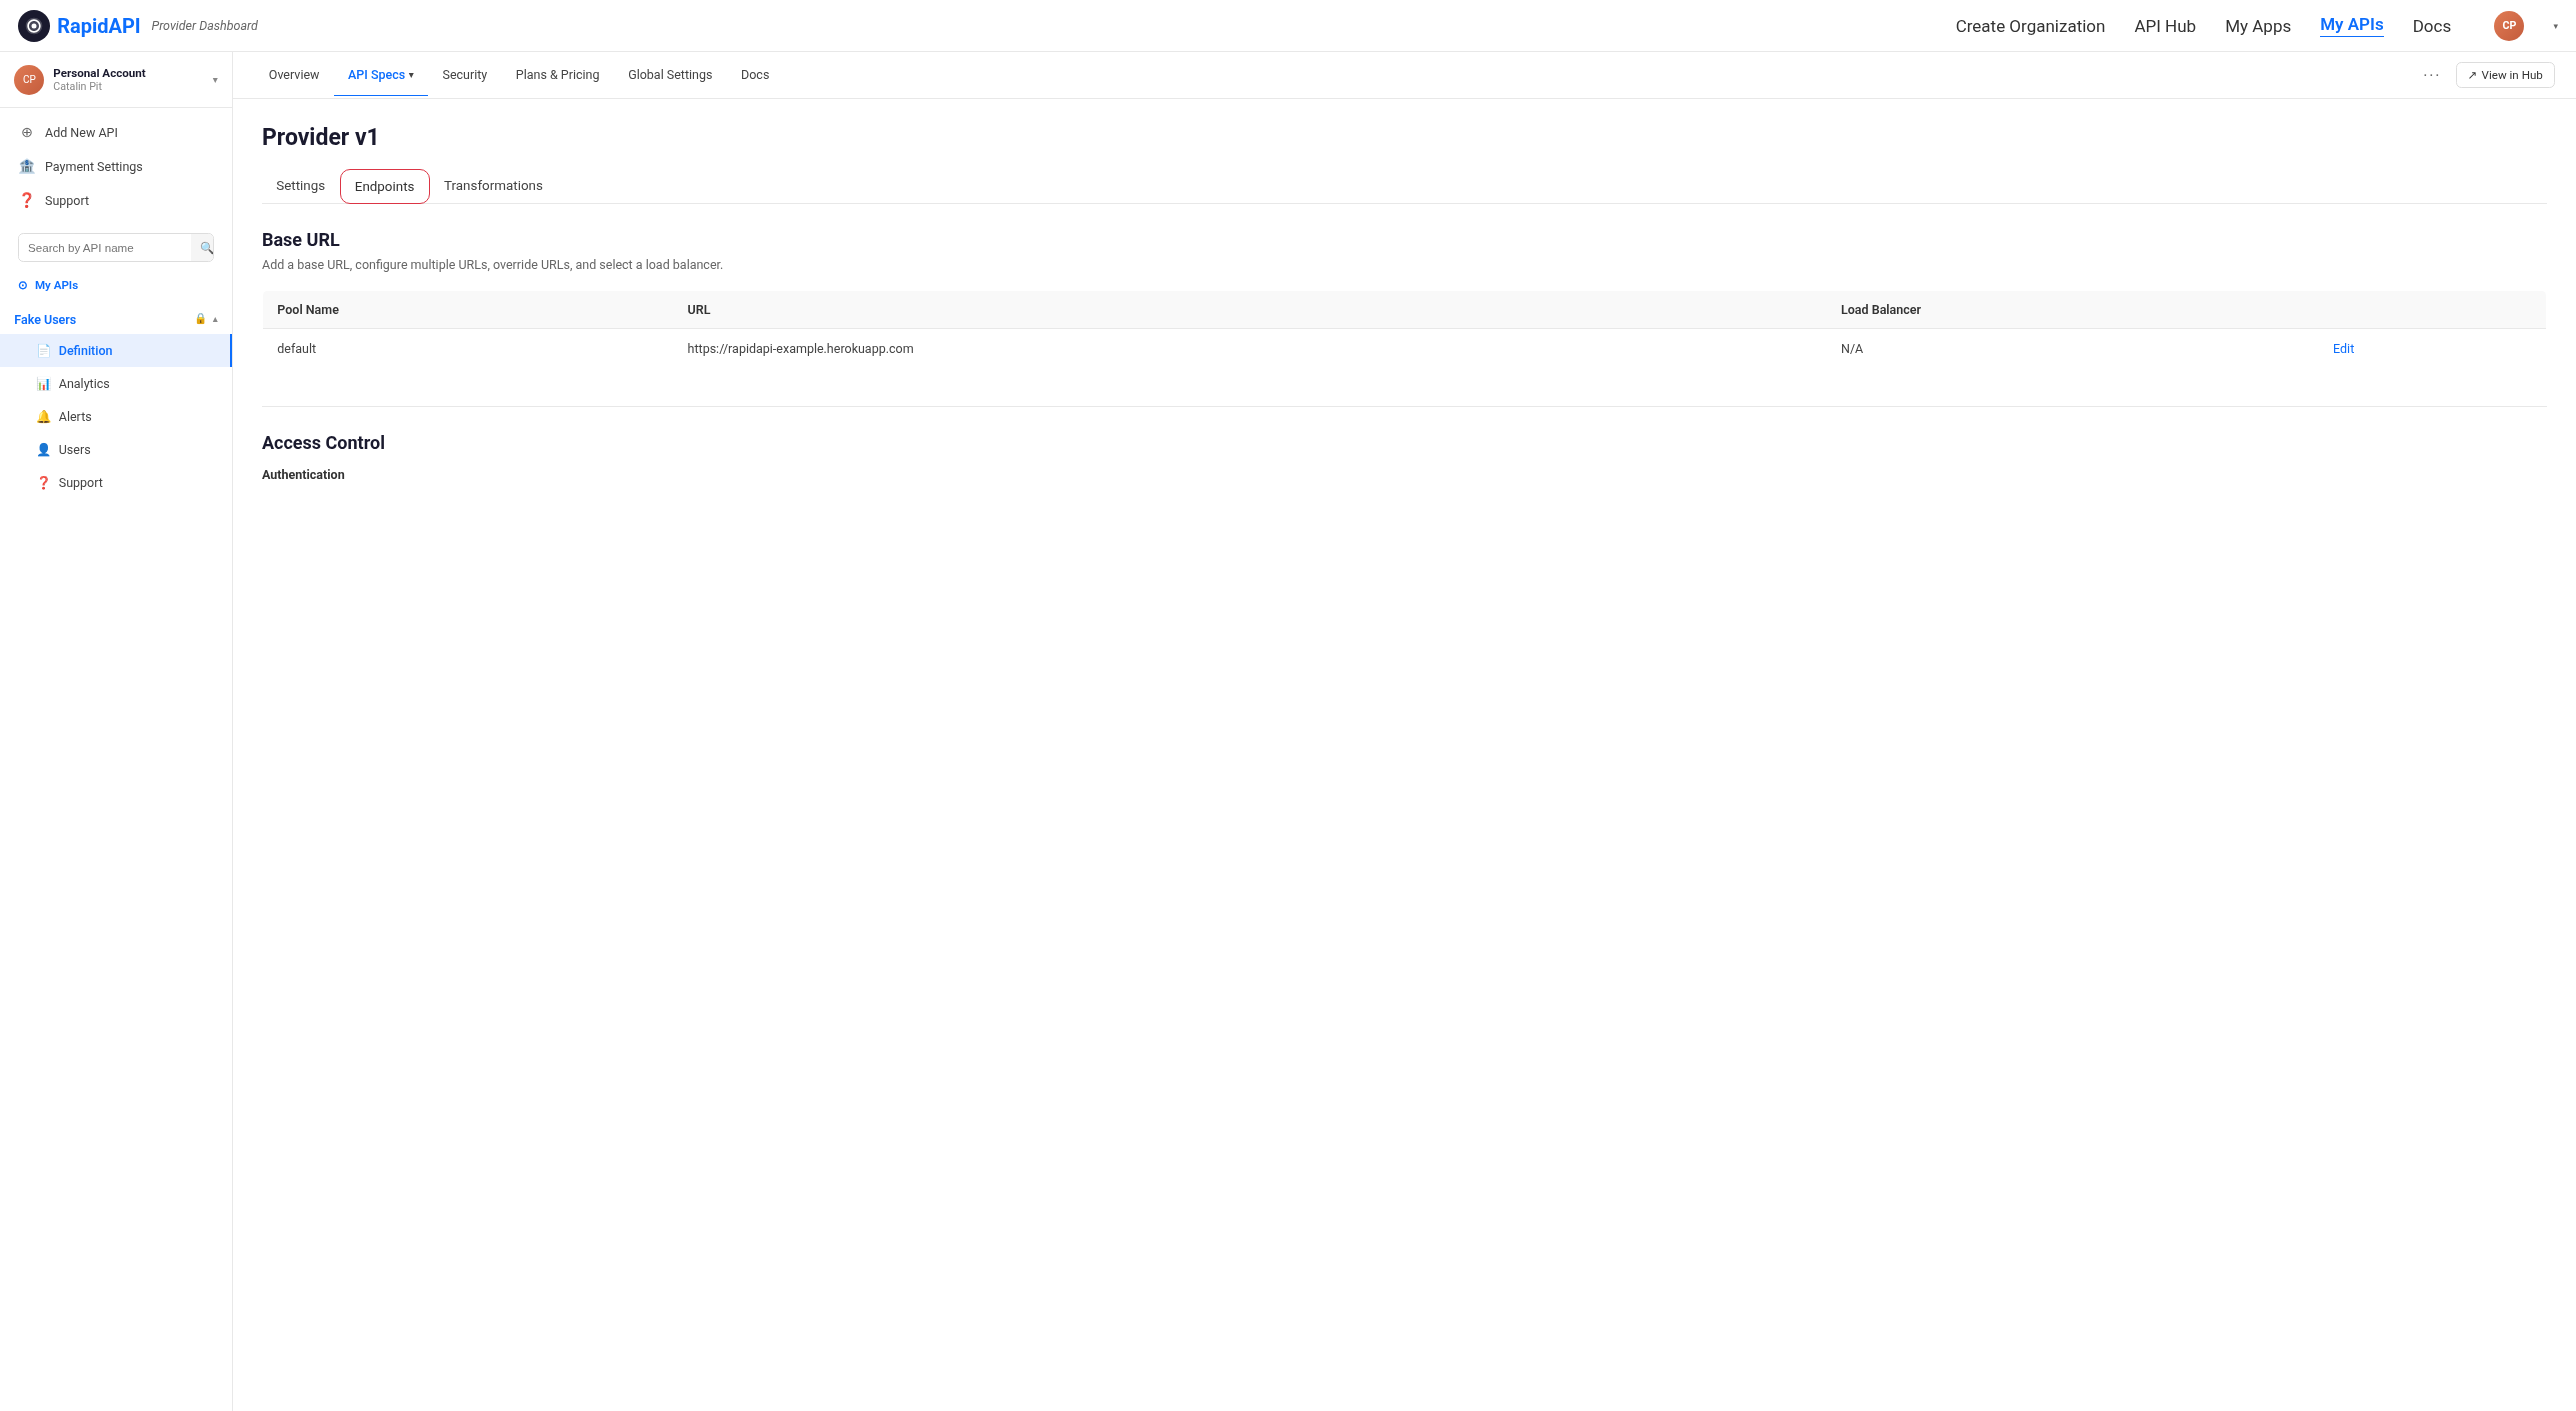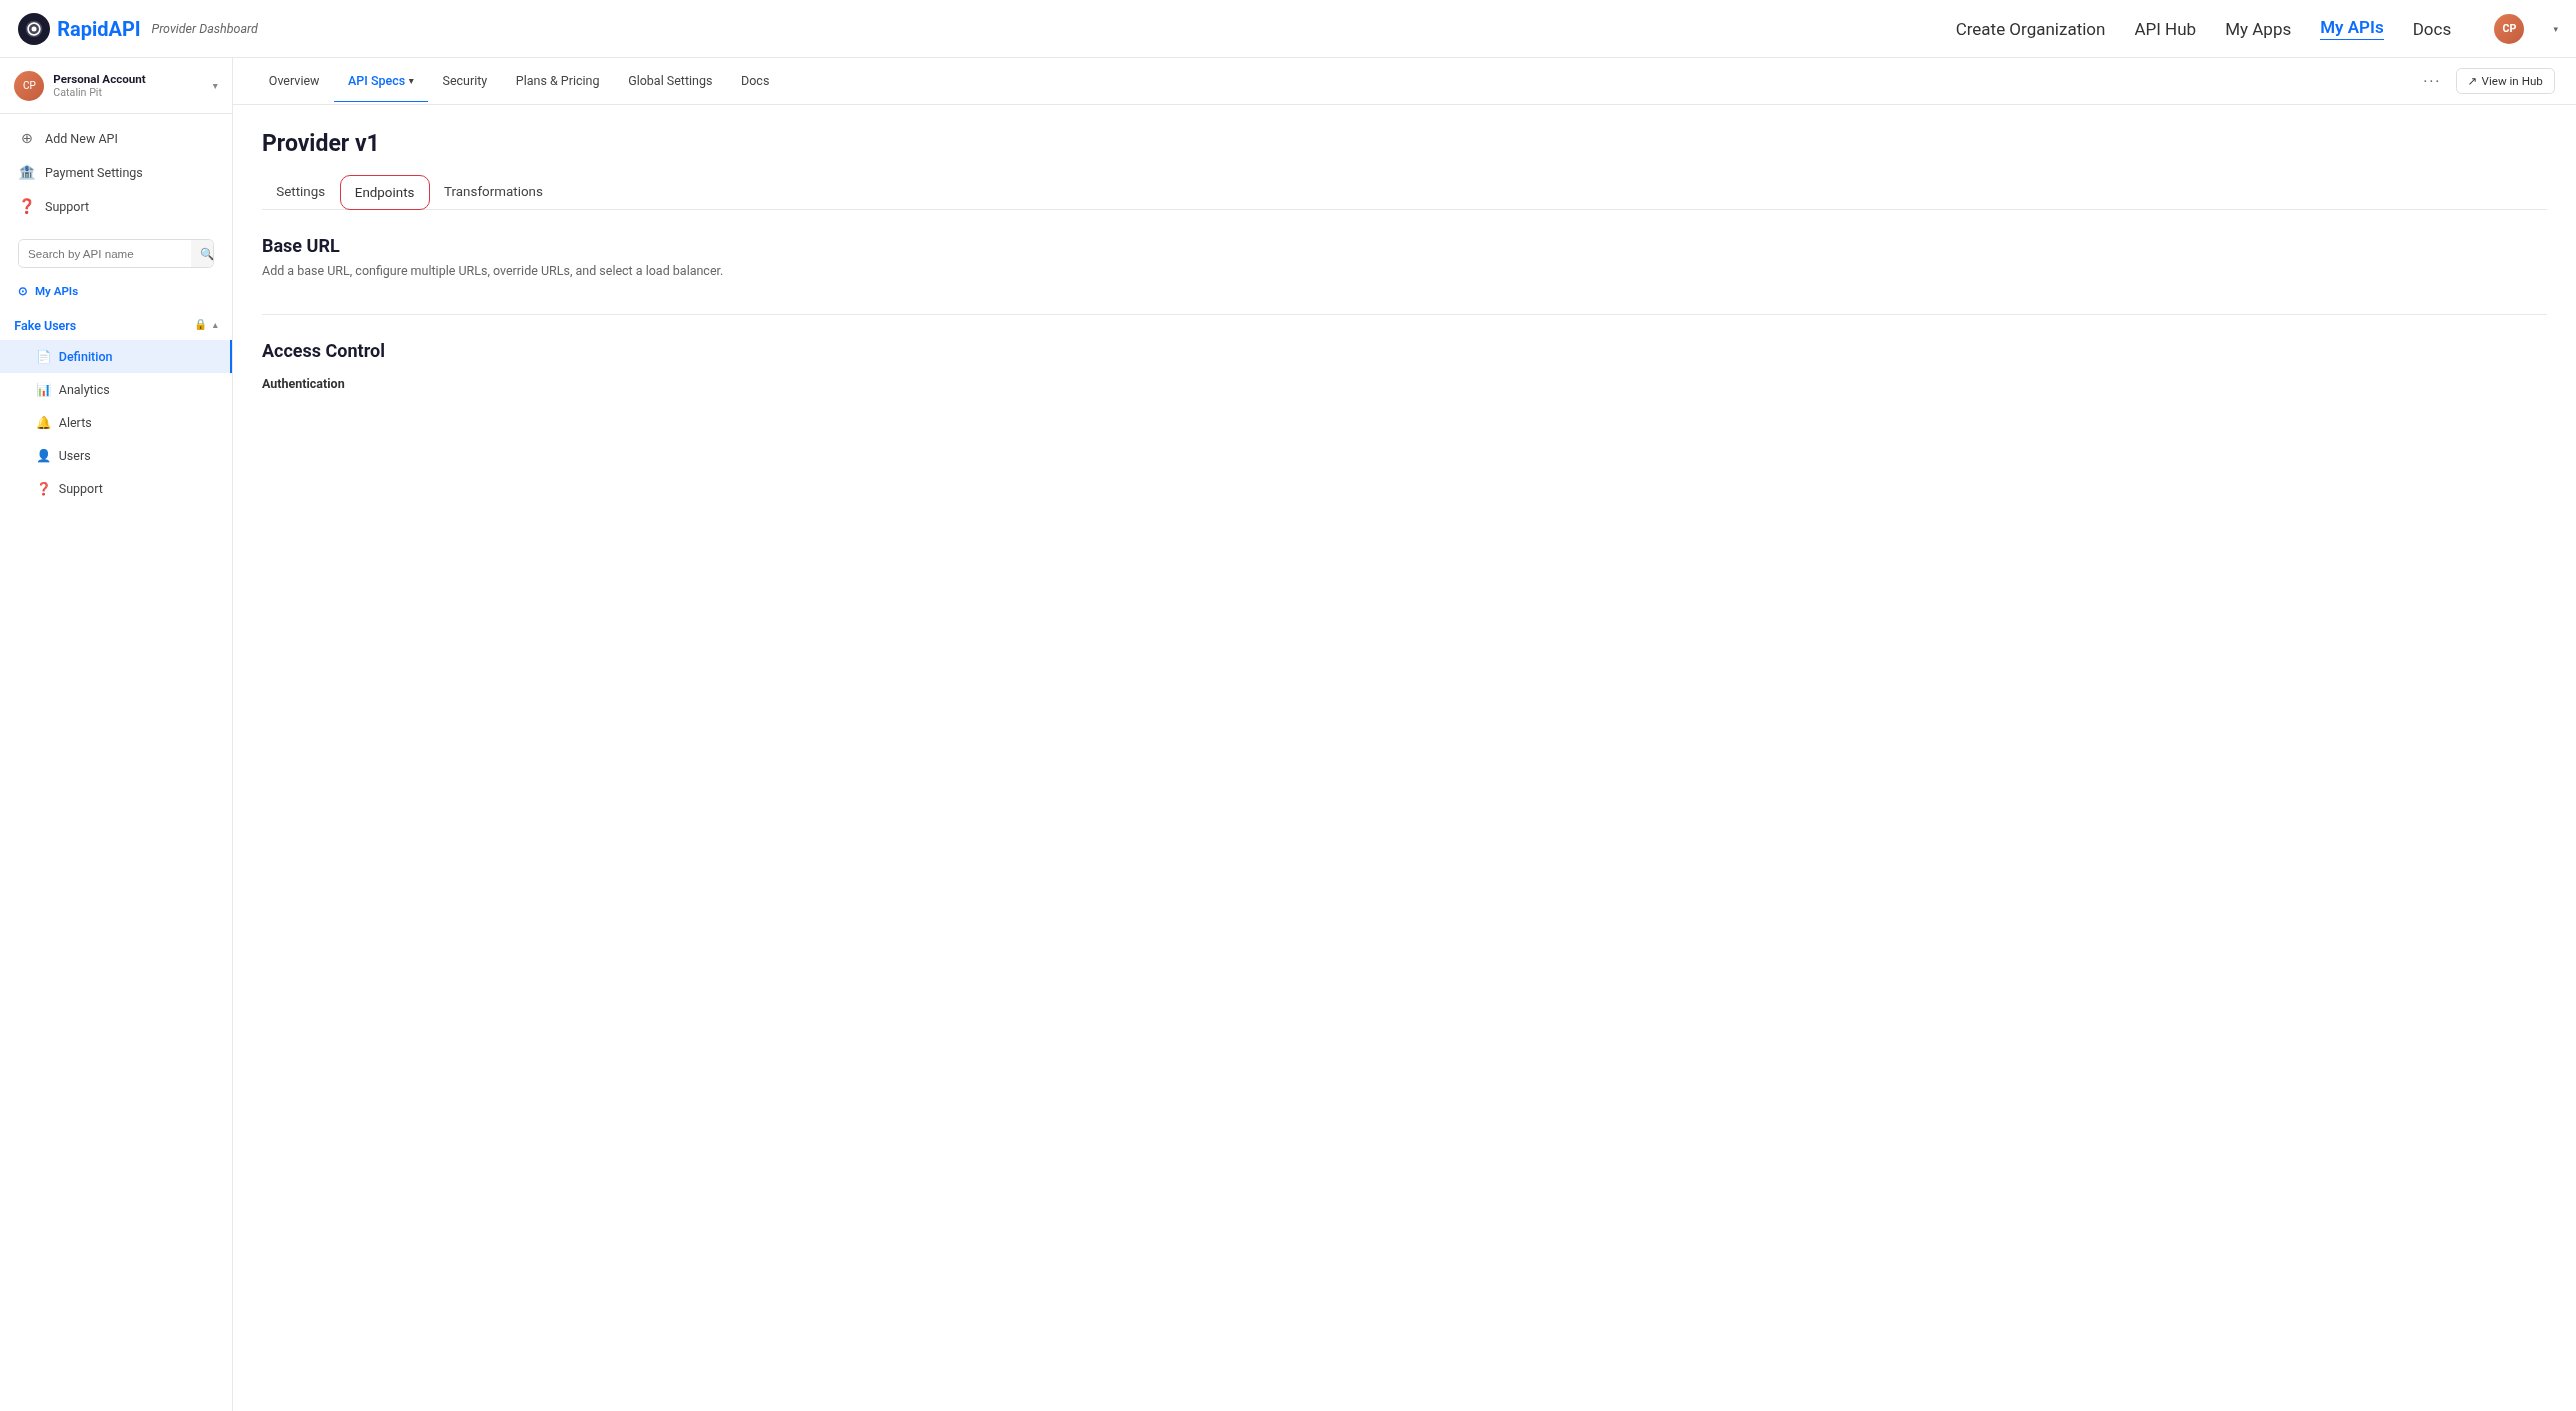--- a/index.html
+++ b/index.html
@@ -1,20 +1,20 @@
 <!DOCTYPE html>
 <html style="font-size:14.3px"><head>
   <meta charset="utf-8">
   <style>
     * { box-sizing: border-box; margin: 0; padding: 0; }
     body { font-family: -apple-system, BlinkMacSystemFont, 'Segoe UI', Roboto, sans-serif; font-size: 12.5px; color: #333; background: #fff; display: flex; flex-direction: column; height: 100vh; overflow: hidden; }
 
     
     .top-nav {
-      display: flex; align-items: center; height: 58px; padding: 16px 18px;
+      display: flex; align-items: center; height: 52px; padding: 16px 18px;
       background: #fff; border-bottom: 0.9px solid #e8e8e8; flex-shrink: 0;
     }
     .logo-area { display: flex; align-items: center; gap: 7.2px; margin-right: auto; }
     .logo-icon { width: 32px; height: 32px; background: #1a1a2e; border-radius: 50%; display: flex; align-items: center; justify-content: center; }
     .logo-icon svg { width: 20px; height: 20px; fill: white; }
     .logo-text { font-size: 20px; font-weight: 700; color: #1a1a2e; }
     .logo-text span { color: #0d6efd; }
     .logo-subtitle { font-size: 12.5px; color: #666; margin-left: 3.6px; font-style: italic; }
     .top-nav-links { display: flex; align-items: center; gap: 29px; }
     .top-nav-link { font-size: 17px; color: #333; text-decoration: none; cursor: pointer; white-space: nowrap; }
@@ -222,20 +222,38 @@
         </div>
         <div class="sub-tab">
           <span>Transformations</span>
         </div>
       </div>
 
       <div>
         <h2 class="section-title">Base URL</h2>
         <p class="section-desc">Add a base URL, configure multiple URLs, override URLs, and select a load balancer.</p>
 
+        <table class="data-table">
+          <thead>
+            <tr>
+              <th>Pool Name</th>
+              <th>URL</th>
+              <th>Load Balancer</th>
+              <th></th>
+            </tr>
+          </thead>
+          <tbody>
+            <tr class="table-row">
+              <td>default</td>
+              <td>https://rapidapi-example.herokuapp.com</td>
+              <td>N/A</td>
+              <td><a class="edit-link">Edit</a></td>
+            </tr>
+          </tbody>
+        </table>
       </div>
 
       <div class="access-section">
         <h2 class="access-title">Access Control</h2>
         <p class="auth-label">Authentication</p>
       </div>
     </div>
   </div>
 </div>
 

